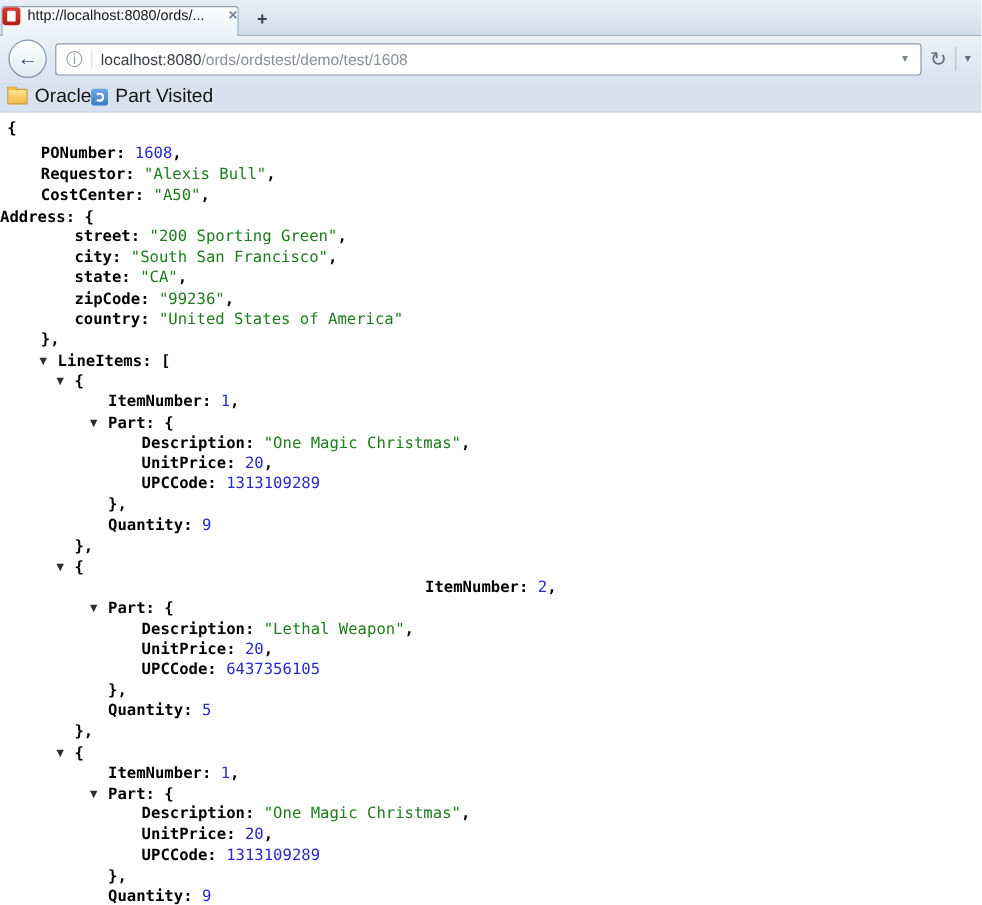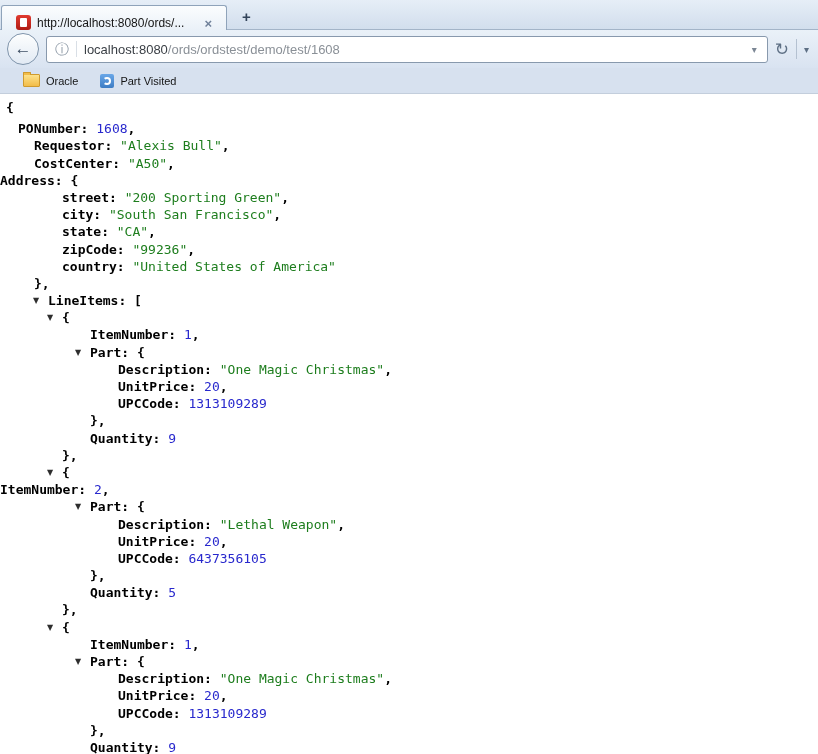--- a/index.html
+++ b/index.html
@@ -10,24 +10,24 @@
   }
   .browser{width:818px;height:754px;display:flex;flex-direction:column;}
 
   
   .tabbar{
     height:29px;flex:none;display:flex;align-items:flex-end;
     background:linear-gradient(#e6eef7,#d2deed);
     border-bottom:1px solid #a3b4c8;padding-left:1px;
   }
   .tab{
-    display:flex;align-items:flex-end;gap:6px;height:24px;width:196px;
+    display:flex;align-items:flex-start;gap:6px;height:24px;width:196px;
     background:linear-gradient(#fbfdfe,#eaf1f8);
     border:1px solid #8fa3ba;border-bottom:none;border-radius:3px 3px 0 0;
-    padding:0 14px;font-size:12px;color:#151515;margin-bottom:-1px;
+    padding:0 0;font-size:12px;color:#151515;margin-bottom:-1px;
   }
   .favicon{width:15px;height:15px;border-radius:3px;background:linear-gradient(#e03a2f,#b01b14);position:relative;flex:none;}
   .favicon::after{content:"";position:absolute;left:4px;top:3px;right:4px;bottom:3px;background:#fff;border-radius:1px;}
   .tab-title{flex:1;white-space:nowrap;overflow:hidden;}
   .tab-close{font-size:13px;font-weight:bold;color:#70819a;cursor:pointer;flex:none;line-height:1;}
   .newtab{
     width:25px;height:20px;margin:0 0 3px 7px;border-radius:2px;
     display:flex;align-items:center;justify-content:center;
     font-size:15px;font-weight:bold;color:#33445a;cursor:pointer;
   }
@@ -52,23 +52,23 @@
   .url-text{white-space:nowrap;overflow:hidden;flex:1;}
   .url-domain{color:#3a3f45;}
   .url-path{color:#8a9097;}
   .url-dd{color:#7b8694;font-size:10px;cursor:pointer;flex:none;padding:0 2px;}
   .reloadbtn{color:#5d6f84;font-size:17px;cursor:pointer;flex:none;line-height:1;}
   .nav-sep{width:1px;height:20px;background:#b4c1d1;flex:none;}
   .nav-dd{color:#5d6f84;font-size:10px;cursor:pointer;flex:none;padding-right:2px;}
 
   
   .bmbar{
-    height:25px;flex:none;display:flex;align-items:center;gap:22px;
+    height:25px;flex:none;display:flex;align-items:center;
     background:#d7e1ef;border-bottom:1px solid #c3cedc;
-    padding:0 23px;font-size:11px;color:#141414;
+    padding:0 6px;font-size:16px;color:#141414;
   }
   .bm{display:flex;align-items:center;gap:6px;cursor:pointer;}
   .folder-icon{width:15px;height:11px;flex:none;position:relative;border-radius:1px;
     background:linear-gradient(#fde28b,#f2bc49);border:1px solid #cf9a2e;}
   .folder-icon::before{content:"";position:absolute;top:-3px;left:-1px;width:6px;height:2px;
     background:#f2bc49;border:1px solid #cf9a2e;border-bottom:none;border-radius:1px 1px 0 0;}
   .mv-icon{width:14px;height:14px;flex:none;border-radius:2px;position:relative;
     background:linear-gradient(#6aa7e8,#3c7cc4);}
   .mv-icon::after{content:"";position:absolute;left:3px;top:3px;right:3px;bottom:3px;
     border:2px solid #fff;border-left-color:transparent;border-radius:50%;}
@@ -124,42 +124,42 @@
       <span>Oracle</span>
     </div>
     <div class="bm">
       <span class="mv-icon"></span>
       <span>Part Visited</span>
     </div>
   </div>
 
   <div class="jcontent">
       <div class="jline" style="padding-left: 6px;"><span class="jbrace">{</span></div>
-      <div class="jline" style="padding-left: 18px;"><span class="jkey">PONumber: </span><span class="jnum">1608</span><span class="jbrace">,</span></div>
+      <div class="jline" style="padding-left: 34px;"><span class="jkey">PONumber: </span><span class="jnum">1608</span><span class="jbrace">,</span></div>
       <div class="jline" style="padding-left: 34px;"><span class="jkey">Requestor: </span><span class="jstr">"Alexis Bull"</span><span class="jbrace">,</span></div>
       <div class="jline" style="padding-left: 34px;"><span class="jkey">CostCenter: </span><span class="jstr">"A50"</span><span class="jbrace">,</span></div>
       <div class="jline" style=""><span class="jtoggle">▼</span><span class="jkey">Address: </span><span class="jbrace">{</span></div>
       <div class="jline" style="padding-left: 62px;"><span class="jkey">street: </span><span class="jstr">"200 Sporting Green"</span><span class="jbrace">,</span></div>
       <div class="jline" style="padding-left: 62px;"><span class="jkey">city: </span><span class="jstr">"South San Francisco"</span><span class="jbrace">,</span></div>
       <div class="jline" style="padding-left: 62px;"><span class="jkey">state: </span><span class="jstr">"CA"</span><span class="jbrace">,</span></div>
       <div class="jline" style="padding-left: 62px;"><span class="jkey">zipCode: </span><span class="jstr">"99236"</span><span class="jbrace">,</span></div>
       <div class="jline" style="padding-left: 62px;"><span class="jkey">country: </span><span class="jstr">"United States of America"</span></div>
       <div class="jline" style="padding-left: 34px;"><span class="jbrace">},</span></div>
       <div class="jline" style="padding-left: 48px;"><span class="jtoggle">▼</span><span class="jkey">LineItems: </span><span class="jbrace">[</span></div>
       <div class="jline" style="padding-left: 62px;"><span class="jtoggle">▼</span><span class="jbrace">{</span></div>
       <div class="jline" style="padding-left: 90px;"><span class="jkey">ItemNumber: </span><span class="jnum">1</span><span class="jbrace">,</span></div>
       <div class="jline" style="padding-left: 90px;"><span class="jtoggle">▼</span><span class="jkey">Part: </span><span class="jbrace">{</span></div>
       <div class="jline" style="padding-left: 118px;"><span class="jkey">Description: </span><span class="jstr">"One Magic Christmas"</span><span class="jbrace">,</span></div>
       <div class="jline" style="padding-left: 118px;"><span class="jkey">UnitPrice: </span><span class="jnum">20</span><span class="jbrace">,</span></div>
       <div class="jline" style="padding-left: 118px;"><span class="jkey">UPCCode: </span><span class="jnum">1313109289</span></div>
       <div class="jline" style="padding-left: 90px;"><span class="jbrace">},</span></div>
       <div class="jline" style="padding-left: 90px;"><span class="jkey">Quantity: </span><span class="jnum">9</span></div>
       <div class="jline" style="padding-left: 62px;"><span class="jbrace">},</span></div>
       <div class="jline" style="padding-left: 62px;"><span class="jtoggle">▼</span><span class="jbrace">{</span></div>
-      <div class="jline" style=""><span class="jkey">ItemNumber: </span><span class="jnum">2</span><span class="jbrace">,</span></div>
+      <div class="jline" style=" text-align: center;"><span class="jkey">ItemNumber: </span><span class="jnum">2</span><span class="jbrace">,</span></div>
       <div class="jline" style="padding-left: 90px;"><span class="jtoggle">▼</span><span class="jkey">Part: </span><span class="jbrace">{</span></div>
       <div class="jline" style="padding-left: 118px;"><span class="jkey">Description: </span><span class="jstr">"Lethal Weapon"</span><span class="jbrace">,</span></div>
       <div class="jline" style="padding-left: 118px;"><span class="jkey">UnitPrice: </span><span class="jnum">20</span><span class="jbrace">,</span></div>
       <div class="jline" style="padding-left: 118px;"><span class="jkey">UPCCode: </span><span class="jnum">6437356105</span></div>
       <div class="jline" style="padding-left: 90px;"><span class="jbrace">},</span></div>
       <div class="jline" style="padding-left: 90px;"><span class="jkey">Quantity: </span><span class="jnum">5</span></div>
       <div class="jline" style="padding-left: 62px;"><span class="jbrace">},</span></div>
       <div class="jline" style="padding-left: 62px;"><span class="jtoggle">▼</span><span class="jbrace">{</span></div>
       <div class="jline" style="padding-left: 90px;"><span class="jkey">ItemNumber: </span><span class="jnum">1</span><span class="jbrace">,</span></div>
       <div class="jline" style="padding-left: 90px;"><span class="jtoggle">▼</span><span class="jkey">Part: </span><span class="jbrace">{</span></div>

